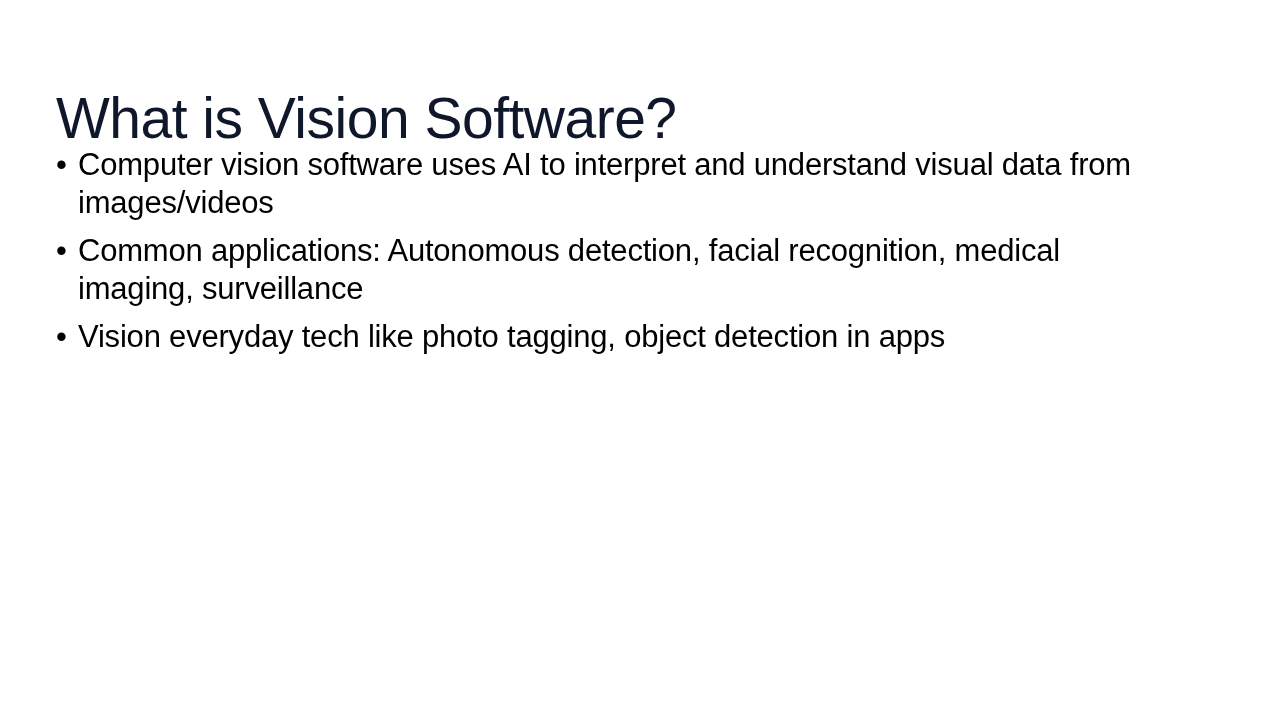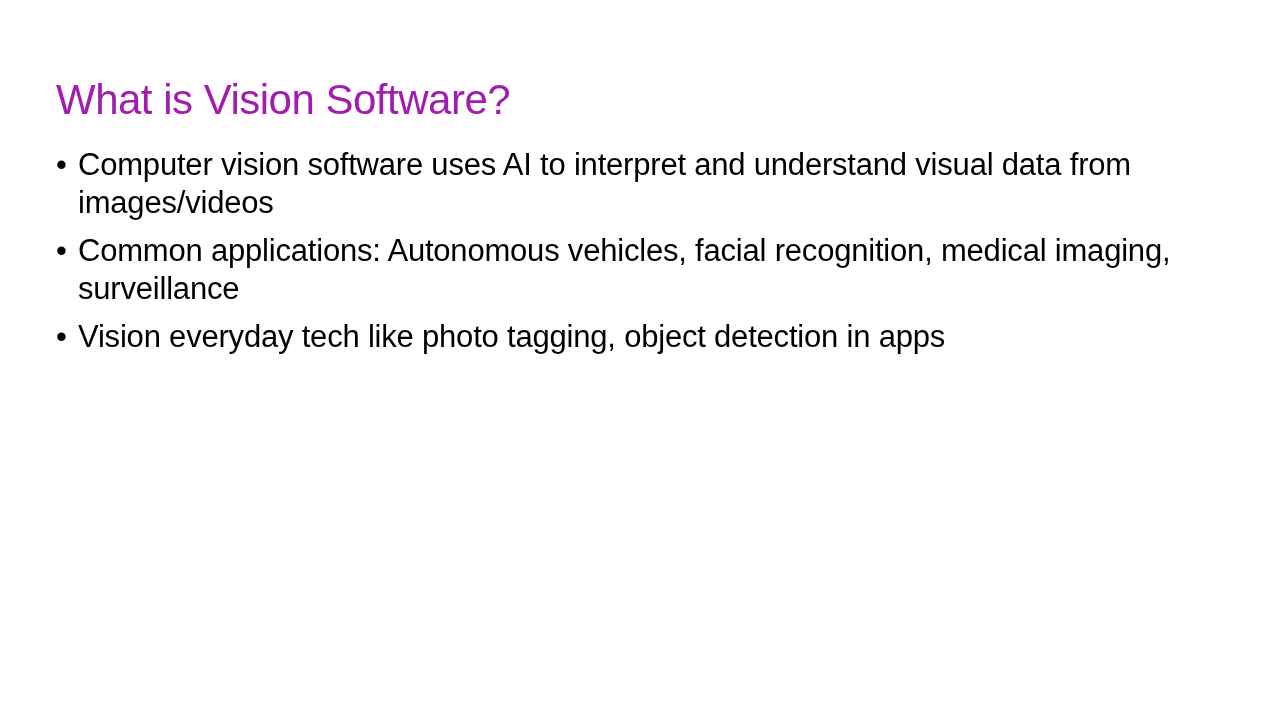--- a/index.html
+++ b/index.html
@@ -22,25 +22,25 @@
     height: 720px;
     background: #ffffff;
     box-sizing: border-box;
   }
 
   .slide-title {
     position: absolute;
     left: 56px;
     top: 48px;
     width: 1170px;
-    font-size: 42px;
+    font-size: 57px;
     font-weight: 300;
     letter-spacing: -0.5px;
     line-height: 1.14;
-    color: #a21caf;
+    color: #0f172a;
     white-space: nowrap;
   }
 
   .body-block {
     position: absolute;
     left: 56px;
     top: 146px;
     width: 1125px;
   }
 
@@ -82,21 +82,21 @@
 
   <div class="body-block">
 
     <div class="bullet-item">
       <span class="bullet-marker">•</span>
       <span class="bullet-text">Computer vision software uses AI to interpret and understand visual data from images/videos</span>
     </div>
 
     <div class="bullet-item">
       <span class="bullet-marker">•</span>
-      <span class="bullet-text">Common applications: Autonomous vehicles, facial recognition, medical imaging, surveillance</span>
+      <span class="bullet-text">Common applications: Autonomous detection, facial recognition, medical imaging, surveillance</span>
     </div>
 
     <div class="bullet-item">
       <span class="bullet-marker">•</span>
       <span class="bullet-text">Vision everyday tech like photo tagging, object detection in apps</span>
     </div>
 
   </div>
 
 </div>

